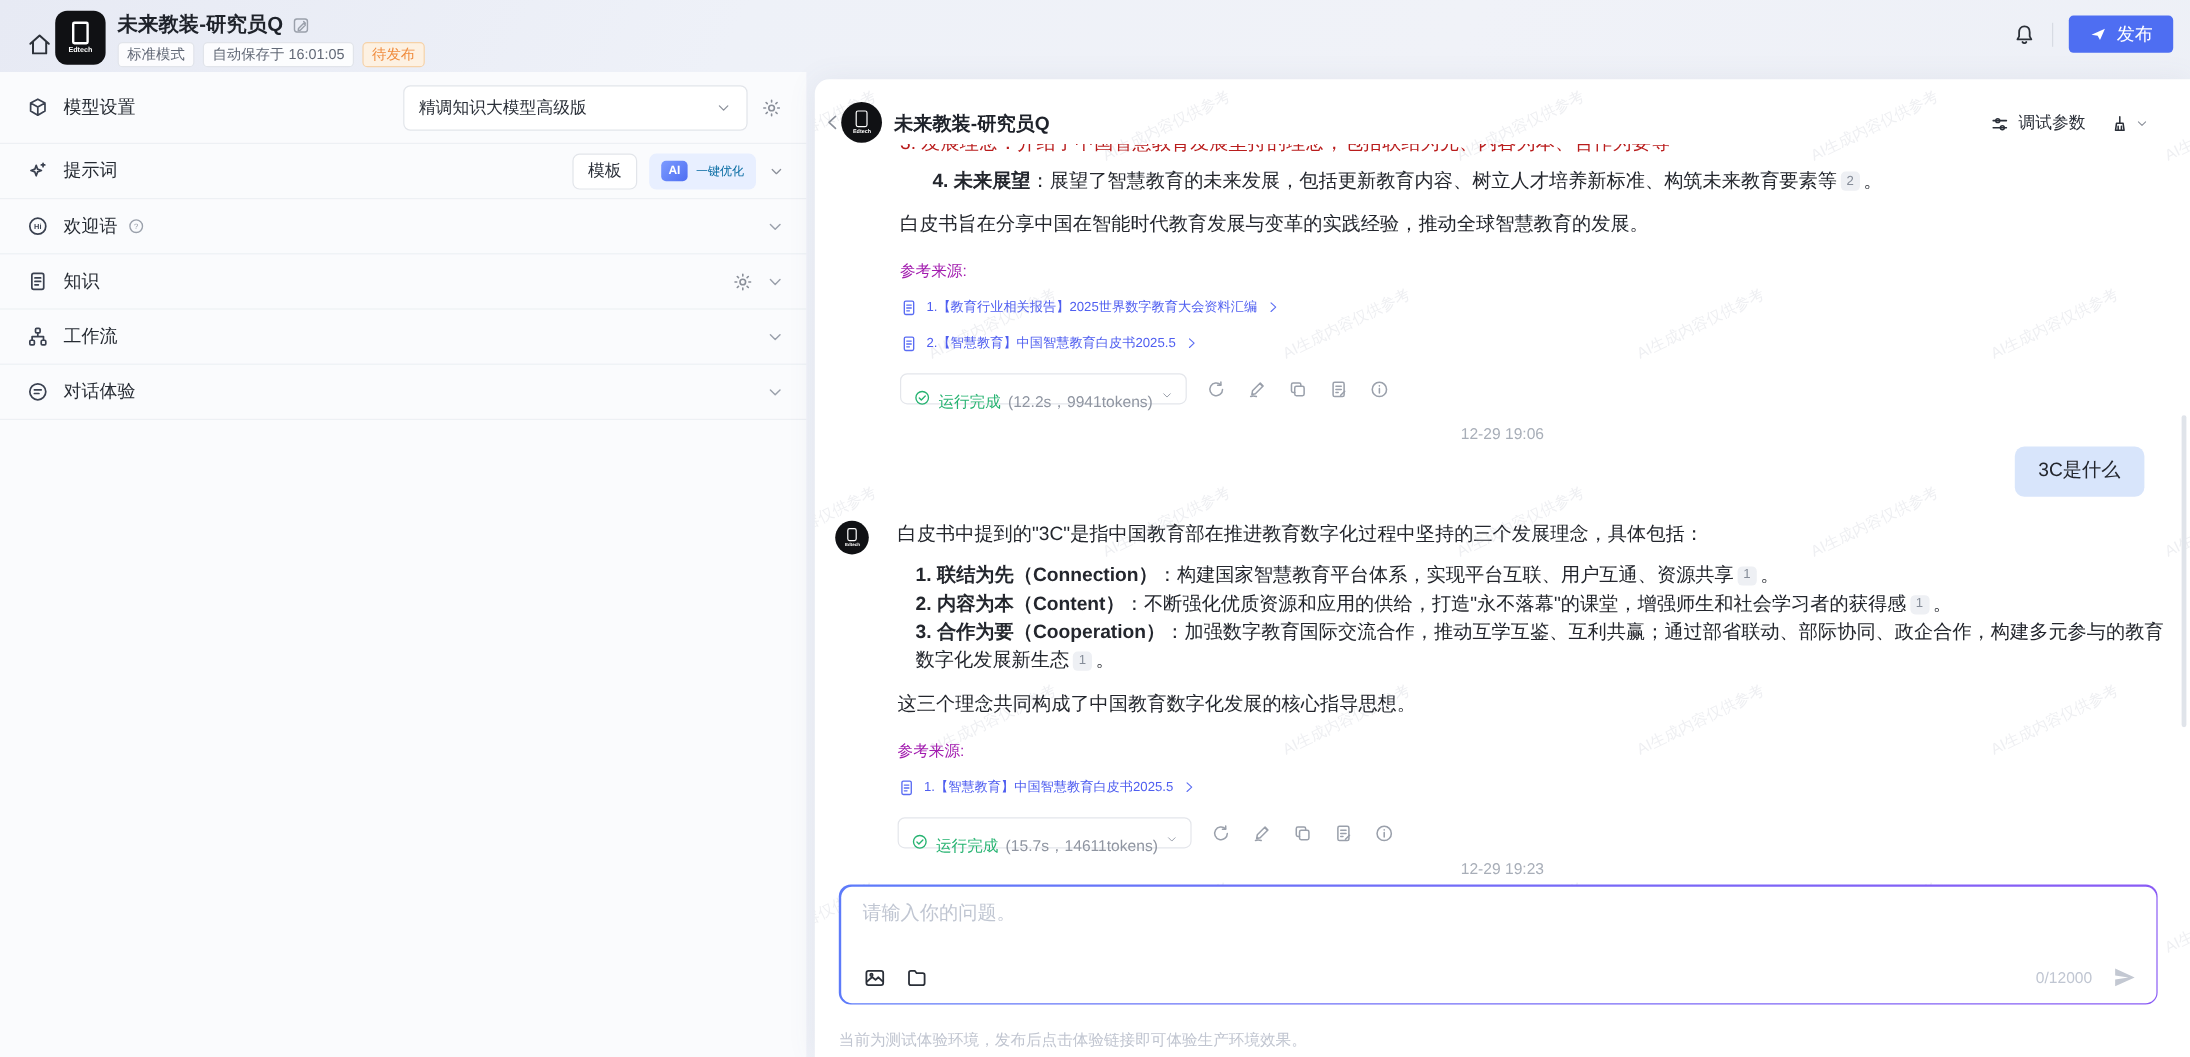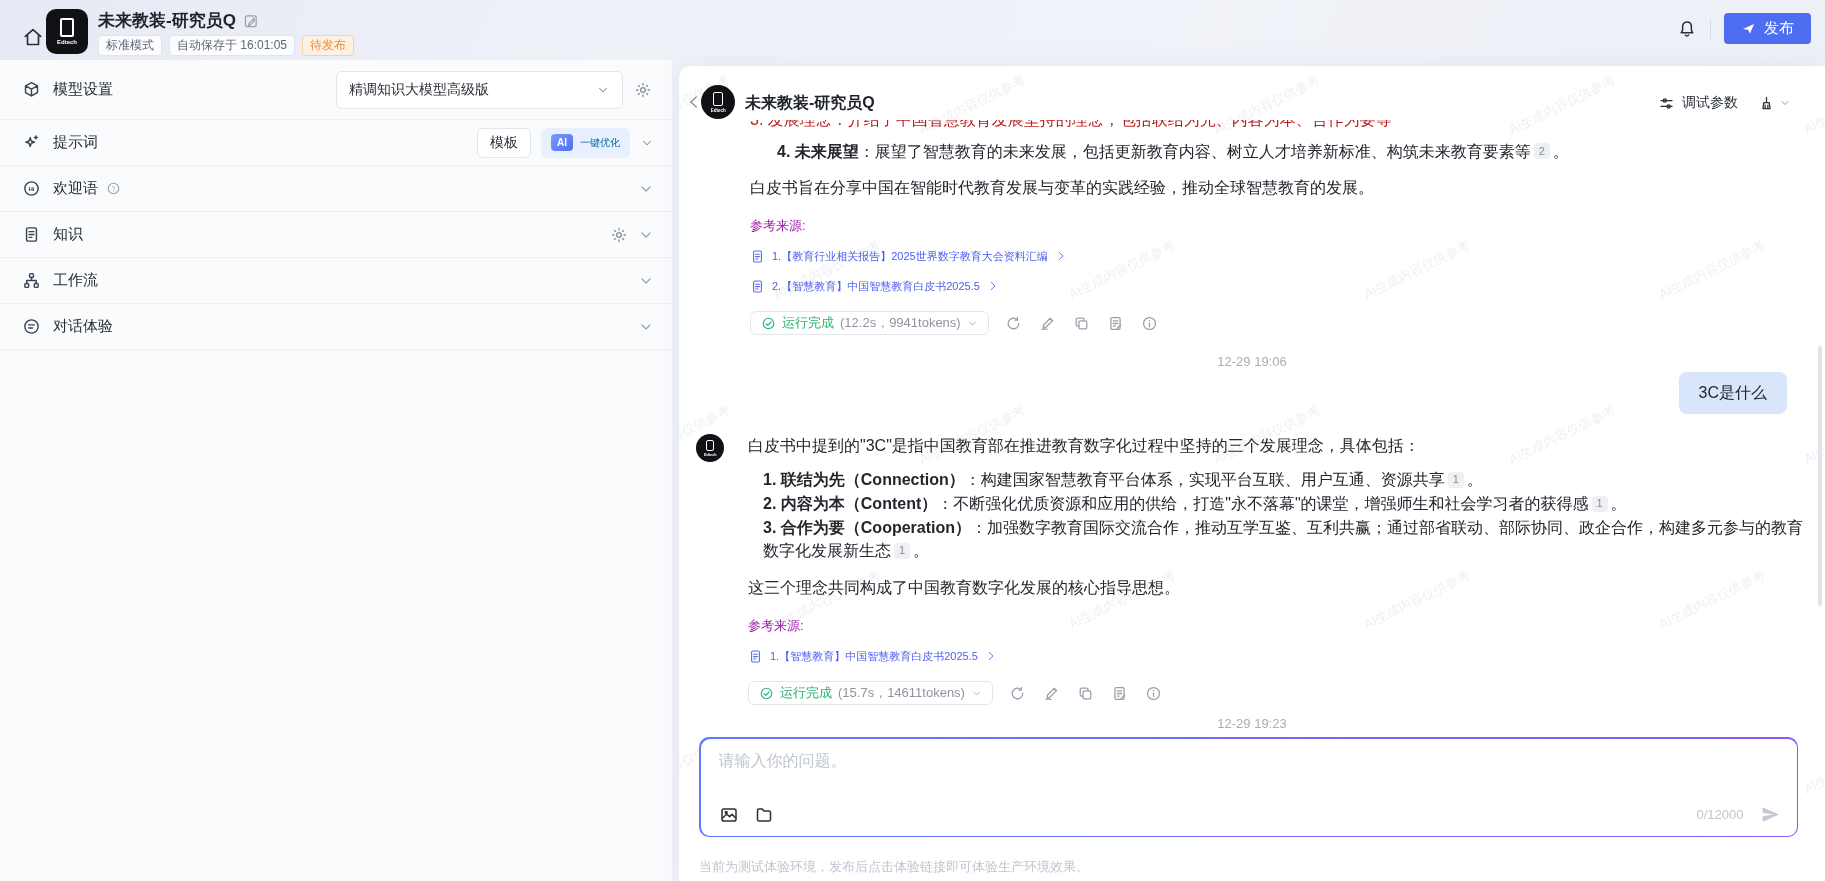--- a/index.html
+++ b/index.html
@@ -96,21 +96,21 @@
     border-radius:4px; background:#eef0f4; color:#858c98; font-size:11px; vertical-align:2px; cursor:pointer; }
   .src-label { margin-top:15px; font-size:13px; color:#a21caf; }
   .ref-row { margin-top:8px; display:flex; align-items:center; gap:7px; color:#4f5ef0; font-size:11px; cursor:pointer; }
   .ref-doc { width:15px; height:15px; color:#5a6cf3; }
   .ref-arrow { width:12px; height:12px; color:#5a6cf3; }
   .list { margin-top:10px; }
   .list-item { line-height:23px; margin-top:1px; }
   .conclusion { margin-top:14px; line-height:24px; }
 
   .pill-row { margin-top:14px; display:flex; align-items:center; gap:16px; }
-  .status-pill { height:24px; border:1px solid #e4e6eb; border-radius:6px; display:flex; align-items:center; gap:6px; padding:2px 10px;
+  .status-pill { height:24px; border:1px solid #e4e6eb; border-radius:6px; display:flex; align-items:flex-start; gap:6px; padding:12px 10px;
     background:#fff; cursor:pointer; }
   .check-icon { width:15px; height:15px; color:#26b371; }
   .status-label { font-size:13px; color:#26b371; }
   .status-meta { font-size:13px; color:#8f95a1; }
   .pill-chevron { width:11px; height:11px; color:#9aa0ab; }
   .action-icons { display:flex; align-items:center; gap:17px; }
   .act { width:17px; height:17px; color:#9aa0ab; cursor:pointer; }
 
   .timestamp { position:absolute; left:0; width:1146px; text-align:center; font-size:13px; color:#a8aeb8; }
   .t1 { top:288px; } .t2 { top:650px; }

